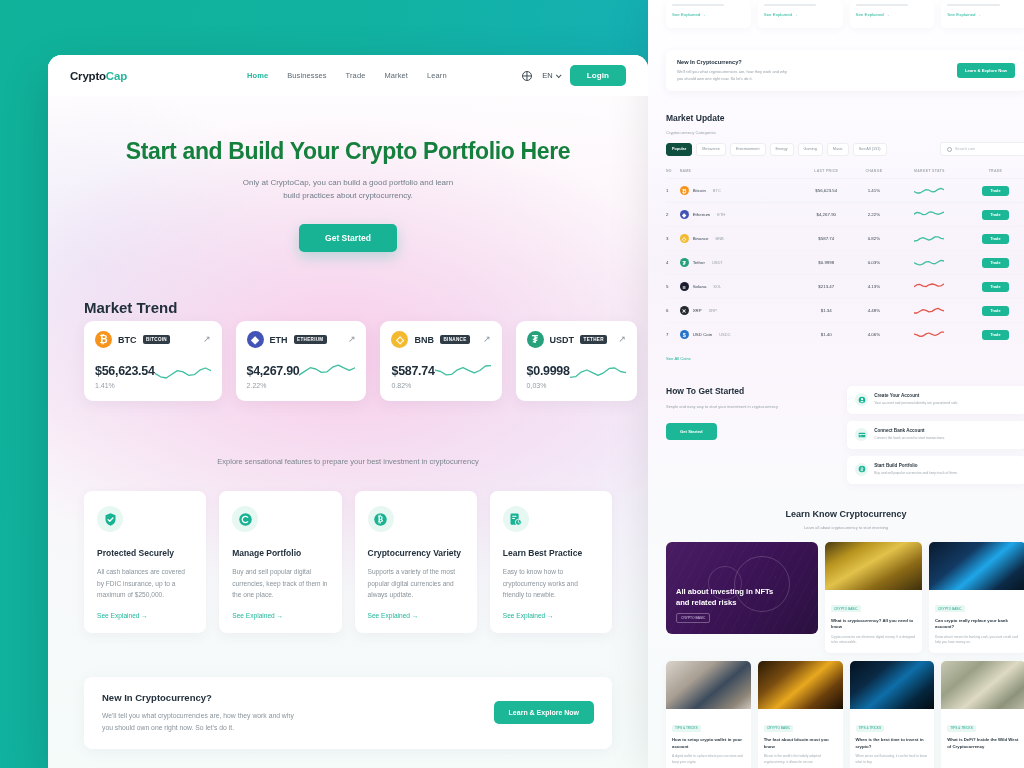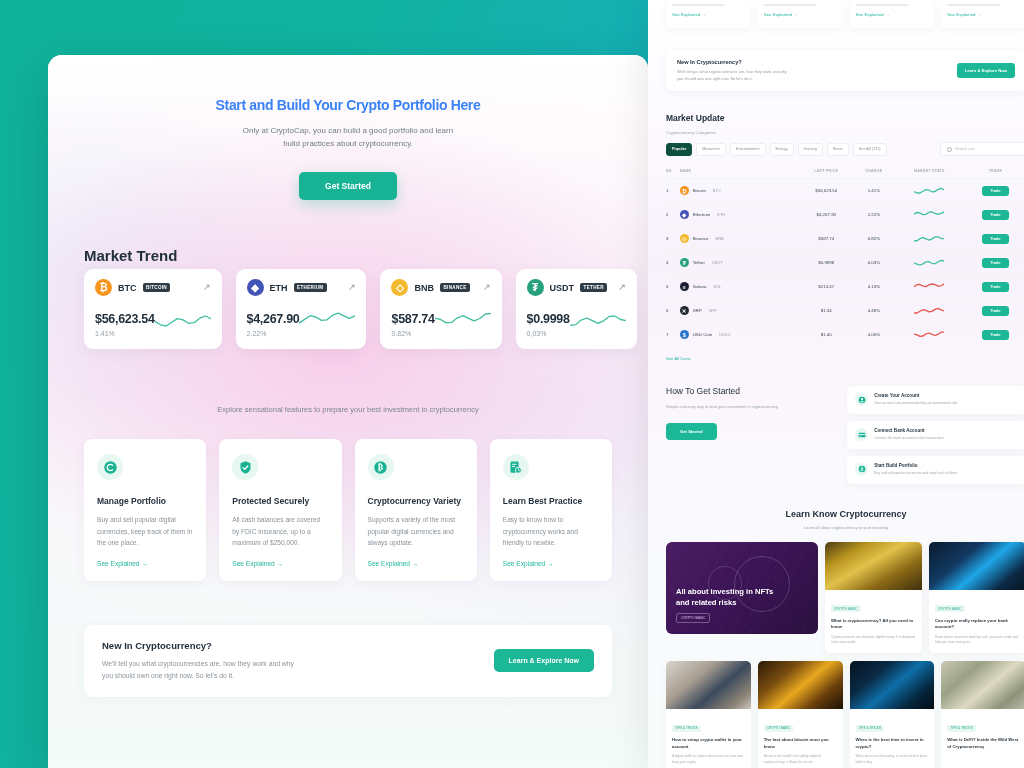--- a/index.html
+++ b/index.html
@@ -43,21 +43,21 @@
   .globe:after{content:"";position:absolute;top:50%;left:0;width:100%;height:0;border-top:1.1px solid #3d4a52;transform:translateY(-.55px)}
   .lang{font-size:7.5px;color:#404c54;display:flex;align-items:center;gap:3px}
   .chev{width:4px;height:4px;border-right:1.1px solid #404c54;border-bottom:1.1px solid #404c54;transform:rotate(45deg) translateY(-1px)}
   .btn-login{
     background:#1bb796;color:#fff;font-size:8px;font-weight:600;
     padding:6px 17px;border-radius:5px;border:none;cursor:pointer;letter-spacing:.1px;
   }
 
   
   .hero{position:relative;z-index:2;text-align:center;padding-top:42px}
-  .hero h1{font-size:14px;font-weight:700;color:#3b82f6;letter-spacing:-.35px}
+  .hero h1{font-size:23px;font-weight:700;color:#15803d;letter-spacing:-.35px}
   .hero p{font-size:8px;color:#707d86;line-height:1.65;margin-top:11px}
   .btn-getstarted{
     margin-top:22px;background:#17b394;color:#fff;border:none;cursor:pointer;
     font-size:8.5px;font-weight:600;padding:9px 26px;border-radius:5px;
     box-shadow:0 5px 14px rgba(23,179,148,.28);
   }
 
   
   .section-pad{position:relative;z-index:2;padding:0 36px}
   .mt-title{font-size:15px;font-weight:700;color:#22303c;margin-top:47px;margin-bottom:5px}
@@ -145,21 +145,21 @@
   .cdot{width:9px;height:9px;border-radius:50%;display:flex;align-items:center;justify-content:center;
      color:#fff;font-size:5.5px;font-weight:700;flex:none}
   .csym{color:#9aa3aa;font-size:4px;margin-left:3px}
   .up{color:#27b77e}.down{color:#e2574c}
   .tradebtn{background:#1bb796;color:#fff;border:none;font-size:3.8px;font-weight:600;
      padding:3px 8px;border-radius:3px;cursor:pointer}
   .seeall{font-size:4.2px;color:#22b79b;margin-top:9px;display:inline-block}
 
   .hgs{display:flex;gap:12px;margin-top:22px}
   .hgs-left{width:47%}
-  .hgs-left h3{font-size:8.5px;font-weight:400;color:#22303c}
+  .hgs-left h3{font-size:8.5px;font-weight:700;color:#22303c}
   .hgs-left p{font-size:4px;color:#9aa3aa;line-height:1.8;margin-top:7px}
   .hgs-btn{background:#1bb796;color:#fff;border:none;font-size:4.2px;font-weight:600;
      padding:6px 14px;border-radius:4px;margin-top:13px;cursor:pointer}
   .steps{flex:1;display:flex;flex-direction:column;gap:7px}
   .step{background:#fff;border-radius:5px;padding:7px 8px;display:flex;gap:6px;align-items:flex-start;
      box-shadow:0 2px 8px rgba(80,70,110,.05)}
   .step-ico{width:13px;height:13px;border-radius:50%;background:#e7f7f2;flex:none;
      display:flex;align-items:center;justify-content:center}
   .step h5{font-size:4.6px;font-weight:700;color:#2a3views;color:#2a3740;margin-bottom:3px}
   .step p{font-size:3.4px;color:#a0a9af;line-height:1.7}
@@ -195,20 +195,38 @@
 </style>
 </head>
 <body>
 
 <div class="stage">
 
   <div class="panel-left">
     <div class="hero-bg"></div>
     <div class="panel-inner">
 
+      <div class="nav">
+        <div class="logo"><span>Crypto</span><span class="cap">Cap</span></div>
+        <div class="nav-links">
+          <a class="active" href="#">Home</a>
+          <a href="#">Businesses</a>
+          <a href="#">Trade</a>
+          <a href="#">Market</a>
+          <a href="#">Learn</a>
+        </div>
+        <div class="nav-right">
+          <div class="globe"></div>
+          <div class="lang">
+            <span>EN</span>
+            <i class="chev"></i>
+          </div>
+          <button class="btn-login">Login</button>
+        </div>
+      </div>
 
       <div class="hero">
         <h1>Start and Build Your Crypto Portfolio Here</h1>
         <p>
           <span>Only at CryptoCap, you can build a good portfolio and learn</span><br>
           <span>build practices about cryptocurrency.</span>
         </p>
         <button class="btn-getstarted">Get Started</button>
       </div>
 
@@ -287,37 +305,37 @@
       </div>
 
       <div class="section-pad">
         <div class="feat-head">
           <p>Explore sensational features to prepare your best investment in cryptocurrency</p>
         </div>
         <div class="feat-grid" id="featGrid">
  <div class="feat-card">
    <div class="feat-icon">
                 <svg width="15" height="15" viewBox="0 0 24 24">
+                  <path d="M12 2l8 3v7c0 5-3.6 8.7-8 10-4.4-1.3-8-5-8-10V5z" fill="#19b394"></path>
+                  <path d="M8.2 12.2l2.6 2.6 5-5.2" fill="none" stroke="#fff" stroke-width="2.1" stroke-linecap="round" stroke-linejoin="round"></path>
+                </svg>
+              </div>
+   <h3>Protected Securely</h3>
+   <p>All cash balances are covered by FDIC insurance, up to a maximum of $250,000.</p>
+   <div class="feat-link">See Explained →</div>
+ </div>
+ <div class="feat-card">
+   <div class="feat-icon">
+                <svg width="15" height="15" viewBox="0 0 24 24">
                   <circle cx="12" cy="12" r="10" fill="#19b394"></circle>
                   <path d="M15.5 8.6a5 5 0 1 0 0 6.8" fill="none" stroke="#fff" stroke-width="2.1" stroke-linecap="round"></path>
                 </svg>
               </div>
    <h3>Manage Portfolio</h3>
    <p>Buy and sell popular digital currencies, keep track of them in the one place.</p>
-   <div class="feat-link">See Explained →</div>
- </div>
- <div class="feat-card">
-   <div class="feat-icon">
-                <svg width="15" height="15" viewBox="0 0 24 24">
-                  <path d="M12 2l8 3v7c0 5-3.6 8.7-8 10-4.4-1.3-8-5-8-10V5z" fill="#19b394"></path>
-                  <path d="M8.2 12.2l2.6 2.6 5-5.2" fill="none" stroke="#fff" stroke-width="2.1" stroke-linecap="round" stroke-linejoin="round"></path>
-                </svg>
-              </div>
-   <h3>Protected Securely</h3>
-   <p>All cash balances are covered by FDIC insurance, up to a maximum of $250,000.</p>
    <div class="feat-link">See Explained →</div>
  </div>
  <div class="feat-card">
    <div class="feat-icon">
                 <svg width="15" height="15" viewBox="0 0 24 24">
                   <circle cx="12" cy="12" r="10" fill="#19b394"></circle>
                   <text x="12" y="16.5" font-size="13" font-weight="700" fill="#fff" text-anchor="middle" font-family="DejaVu Sans">₿</text>
                 </svg>
               </div>
    <h3>Cryptocurrency Variety</h3>

